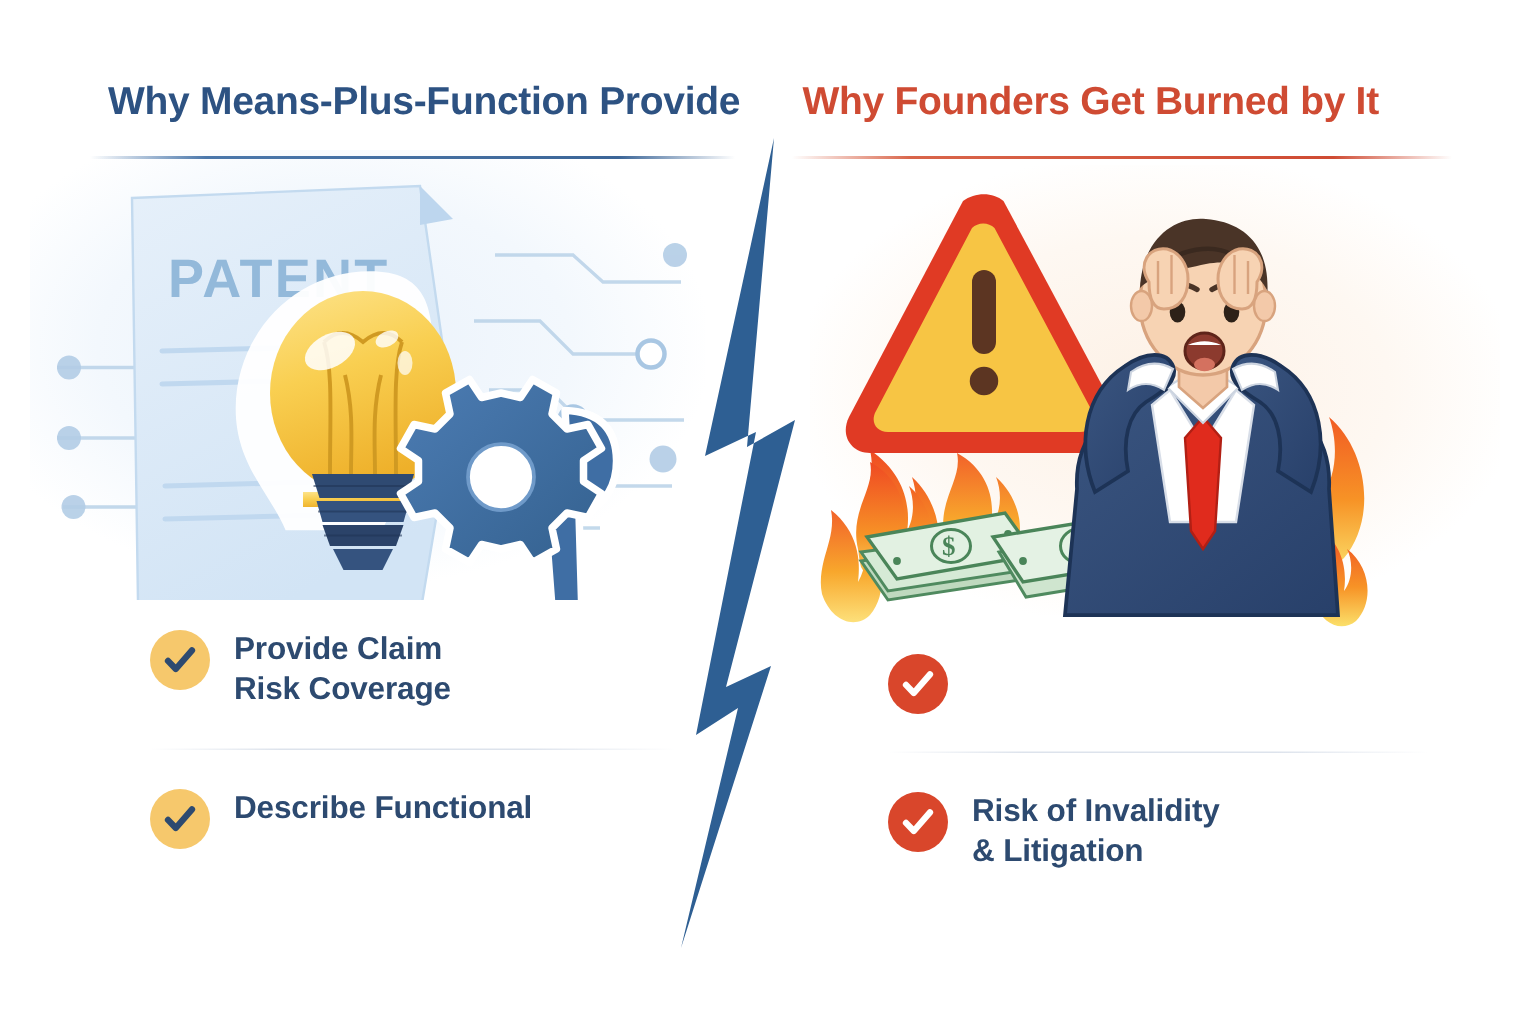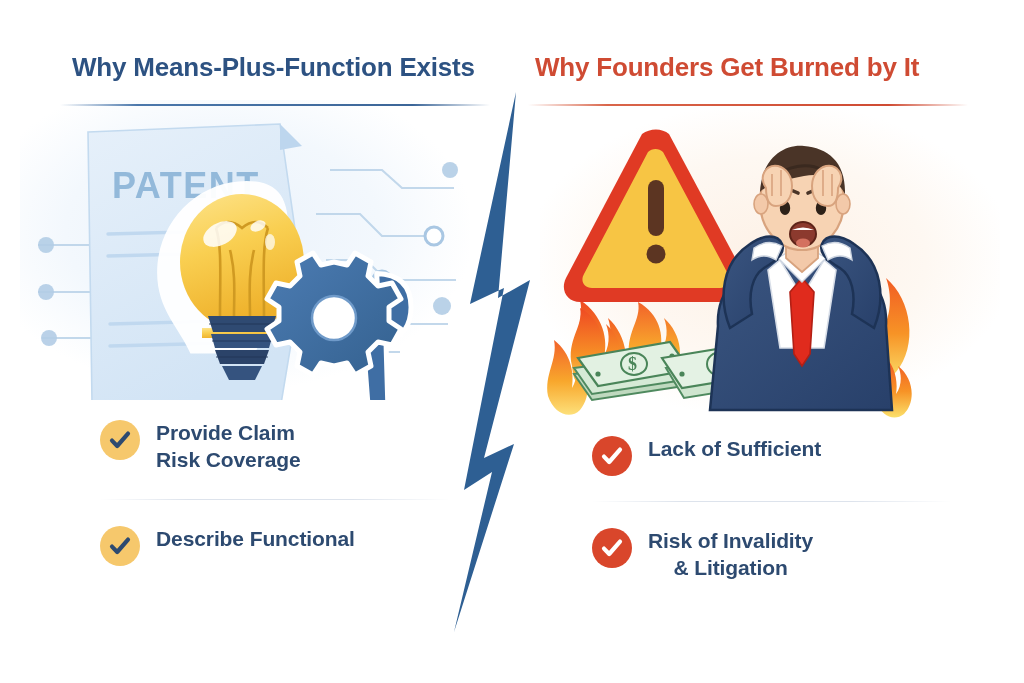--- a/index.html
+++ b/index.html
@@ -11,21 +11,21 @@
   }
   .canvas{
     position:relative;
     width:1024px;height:683px;
     background:#ffffff;
     overflow:hidden;
   }
   
   .panel{position:absolute;top:0;height:683px;}
   .panel-left{left:0;width:500px;}
-  .panel-right{left:500px;width:524px;text-align:center;}
+  .panel-right{left:500px;width:524px;}
 
   
   .wash-left{
     position:absolute;left:20px;top:100px;width:450px;height:290px;
     background:radial-gradient(ellipse at 45% 45%, #eaf2fb 0%, #f3f8fd 45%, rgba(255,255,255,0) 72%);
   }
   .wash-right{
     position:absolute;left:540px;top:110px;width:460px;height:300px;
     background:radial-gradient(ellipse at 50% 50%, #fdf1e6 0%, #fef8f2 48%, rgba(255,255,255,0) 75%);
   }
@@ -92,21 +92,21 @@
 </head>
 <body>
 
 <div class="canvas">
 
   <div class="wash-left"></div>
   <div class="wash-right"></div>
 
   <div class="panel panel-left">
 
-    <div class="title title-left">Why Means-Plus-Function Exists</div>
+    <div class="title title-left">Why Means-Plus-Function Provide</div>
     <div class="title-rule rule-left"></div>
 
     <div class="art art-left">
       <svg width="430" height="290" viewBox="0 0 430 290">
         <defs>
           <linearGradient id="bulbG" x1="0" y1="0" x2="0.3" y2="1">
             <stop offset="0%" stop-color="#fde38a"></stop>
             <stop offset="45%" stop-color="#f9cf51"></stop>
             <stop offset="100%" stop-color="#eeb02a"></stop>
           </linearGradient>
@@ -345,21 +345,20 @@
 
     <div class="bullets bullets-right" style="left:92px">
 
       <div class="bullet">
         <span class="check check-red">
           <svg width="24" height="24" viewBox="0 0 24 24">
             <path d="M4 12.6 L9.2 18 L20 5.6" fill="none" stroke="#ffffff" stroke-width="4.2" stroke-linecap="round" stroke-linejoin="round"></path>
           </svg>
         </span>
         <span class="bullet-text">
-          <span class="ln">Lack of Sufficient</span>
         </span>
         <div class="bullet-divider" style="bottom:0"></div>
       </div>
 
       <div class="bullet">
         <span class="check check-red">
           <svg width="24" height="24" viewBox="0 0 24 24">
             <path d="M4 12.6 L9.2 18 L20 5.6" fill="none" stroke="#ffffff" stroke-width="4.2" stroke-linecap="round" stroke-linejoin="round"></path>
           </svg>
         </span>

